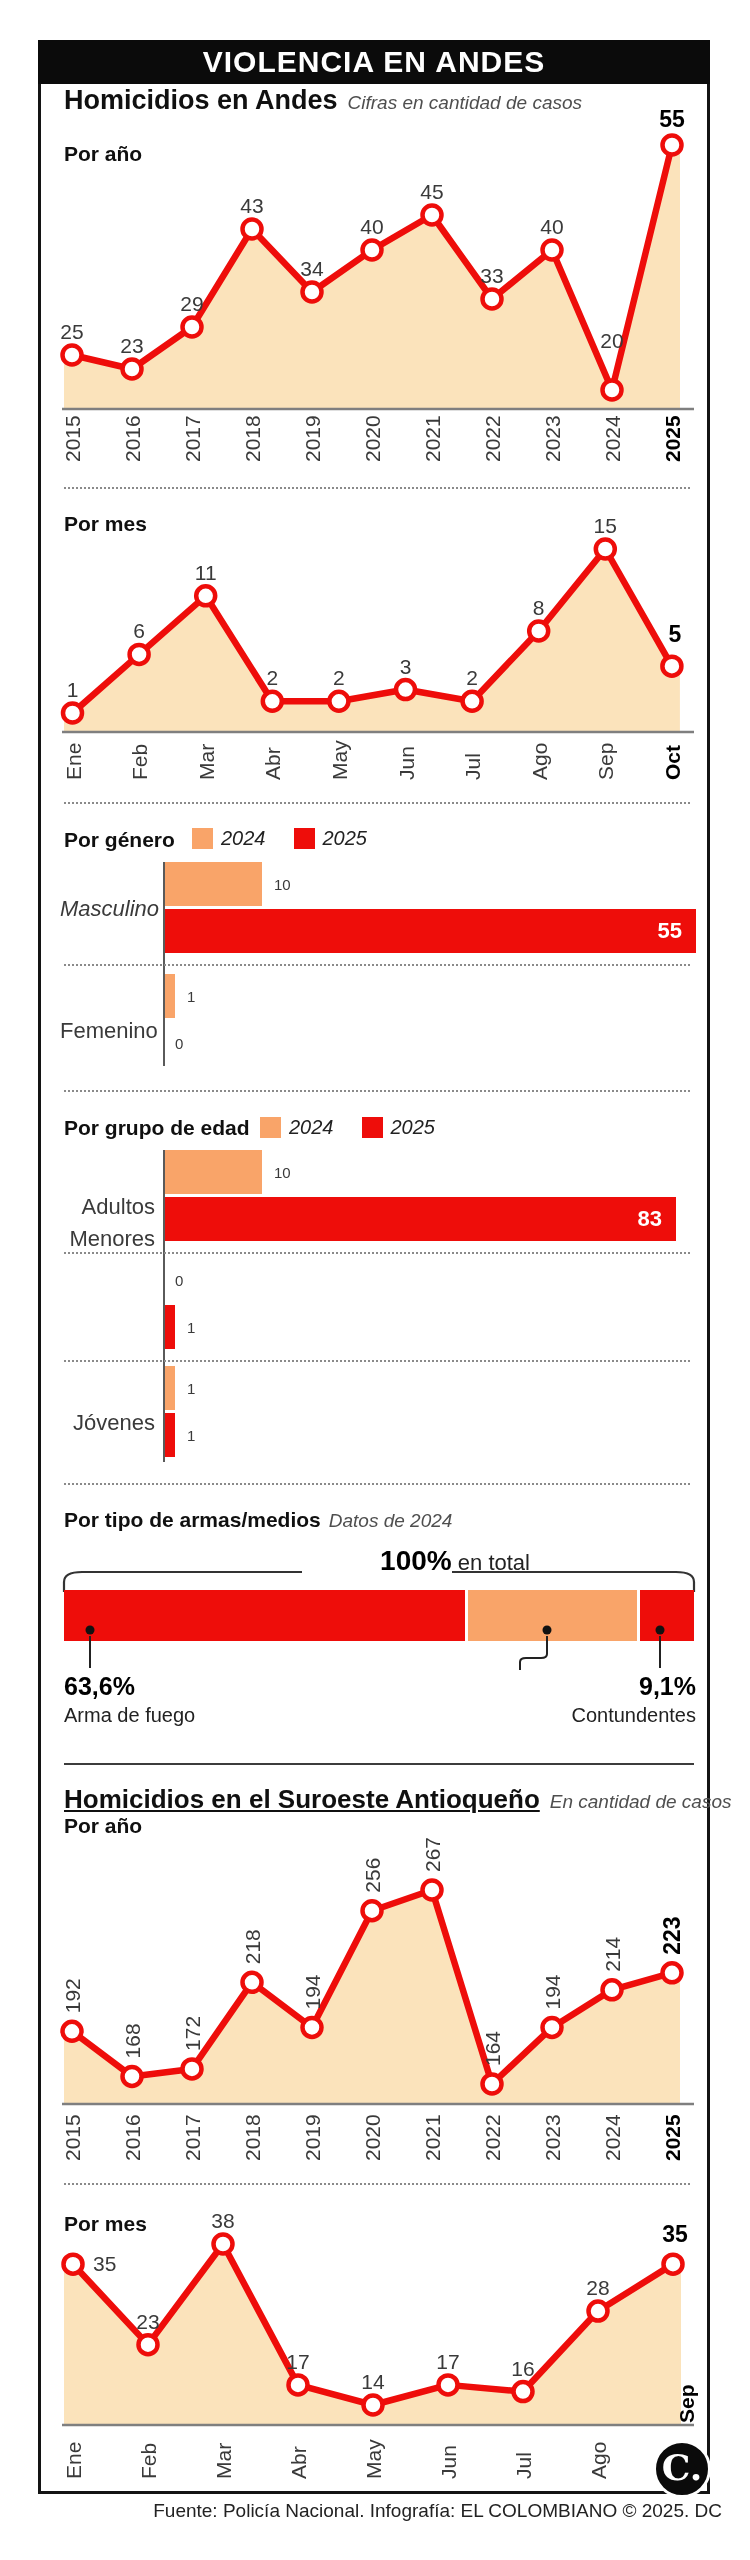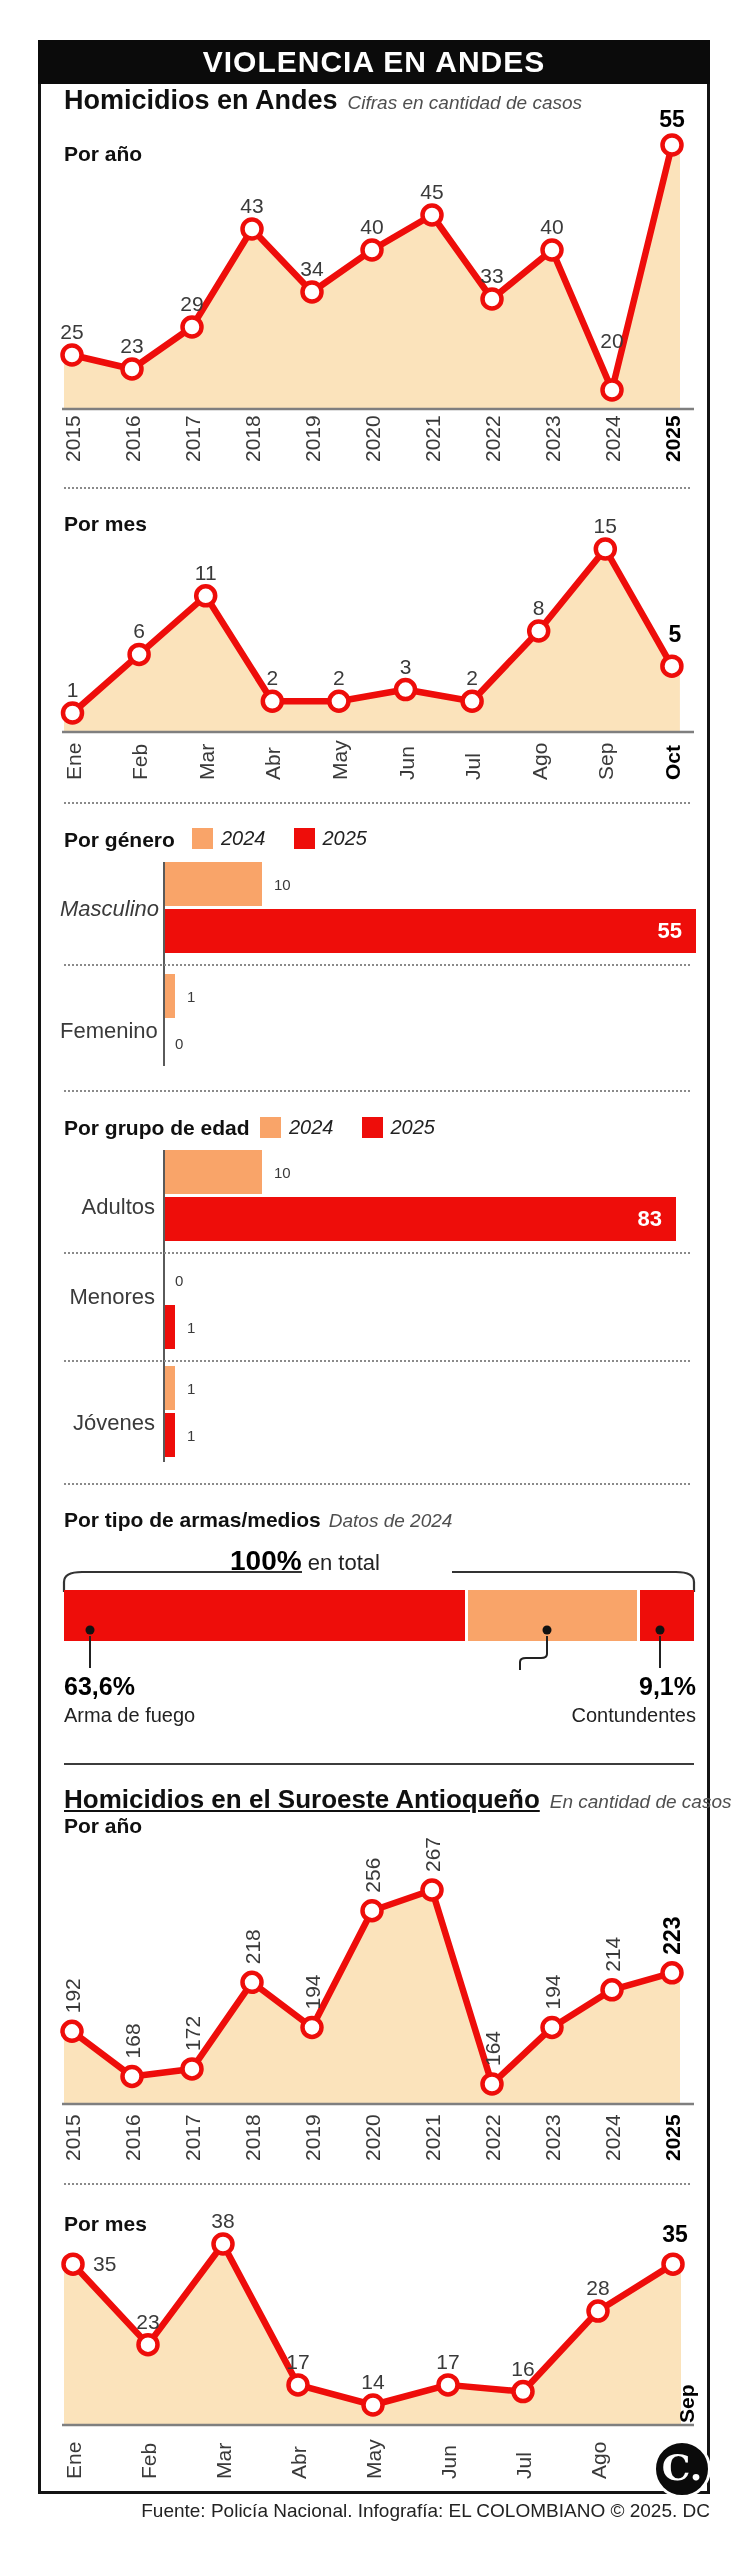--- a/index.html
+++ b/index.html
@@ -40,31 +40,31 @@
   .legend .sw + .lg-lab { margin-right:28px; }
 
   
   .axis-v { position:absolute; width:2px; background:#5a5a5a; }
   .hbar   { position:absolute; height:44px; }
   .hbar-val { position:absolute; height:44px; display:flex; align-items:center; font-size:15px; color:#3a3a3a; }
   .hbar-val.inside { justify-content:flex-end; color:#fff; font-weight:bold; font-size:22px; }
   .cat-lab { position:absolute; font-size:22px; color:#3a3a3a; text-align:right; width:95px; left:60px; }
 
   
-  .total-lab { position:absolute; left:230px; top:1545px; width:300px; text-align:left; white-space:nowrap; }
+  .total-lab { position:absolute; left:230px; top:1545px; width:300px; text-align:right; white-space:nowrap; }
   .total-lab .b { font-size:28px; font-weight:bold; color:#000; }
   .total-lab .r { font-size:22px; color:#222; }
   .stackbar { position:absolute; left:64px; top:1590px; width:630px; height:51px; display:flex; }
   .stackbar .seg { height:100%; }
   .pct-block { position:absolute; white-space:nowrap; }
   .pct-block .pct { font-size:25px; font-weight:bold; color:#000; display:block; }
   .pct-block .nm  { font-size:20px; color:#222; display:block; margin-top:3px; }
 
   
-  .footer { position:absolute; top:2500px; left:40px; width:670px; text-align:right;
+  .footer { position:absolute; top:2500px; left:52px; width:670px; text-align:right;
             font-size:19px; color:#222; }
   .logo { position:absolute; left:653px; top:2440px; width:58px; height:58px; border-radius:50%;
           background:#0b0b0b; border:3px solid #fff; color:#fff; z-index:6;
           display:flex; align-items:center; justify-content:center;
           font-family:"DejaVu Serif", serif; font-weight:bold; font-size:36px; line-height:1; padding-bottom:4px;}
 </style>
 </head>
 <body>
 
 <div id="stage">
@@ -320,21 +320,21 @@
     <div class="hbar" style="left:165px; top:974px; width:10px; background:#f9a469;"></div>
     <div class="hbar-val" style="left:187px; top:974px;">1</div>
     <div class="hbar-val" style="left:175px; top:1021px;">0</div>
     <div class="sep-dot" style="top:964px; position:absolute;"></div>
     <div class="axis-v" style="left:163px; top:1150px; height:312px;"></div>
     <div class="cat-lab" style="top:1194px;">Adultos</div>
     <div class="hbar" style="left:165px; top:1150px; width:97px; background:#f9a469;"></div>
     <div class="hbar-val" style="left:274px; top:1150px;">10</div>
     <div class="hbar" style="left:165px; top:1197px; width:511px; background:#ee0d0a;"></div>
     <div class="hbar-val inside" style="left:165px; top:1197px; width:497px;">83</div>
-    <div class="cat-lab" style="top:1284px;">Menores</div>
+    <div class="cat-lab" style="top:1226px;">Menores</div>
     <div class="hbar-val" style="left:175px; top:1258px;">0</div>
     <div class="hbar" style="left:165px; top:1305px; width:10px; background:#ee0d0a;"></div>
     <div class="hbar-val" style="left:187px; top:1305px;">1</div>
     <div class="cat-lab" style="top:1410px;">Jóvenes</div>
     <div class="hbar" style="left:165px; top:1366px; width:10px; background:#f9a469;"></div>
     <div class="hbar-val" style="left:187px; top:1366px;">1</div>
     <div class="hbar" style="left:165px; top:1413px; width:10px; background:#ee0d0a;"></div>
     <div class="hbar-val" style="left:187px; top:1413px;">1</div>
     <div class="sep-dot" style="top:1252px; position:absolute;"></div>
     <div class="sep-dot" style="top:1360px; position:absolute;"></div>

